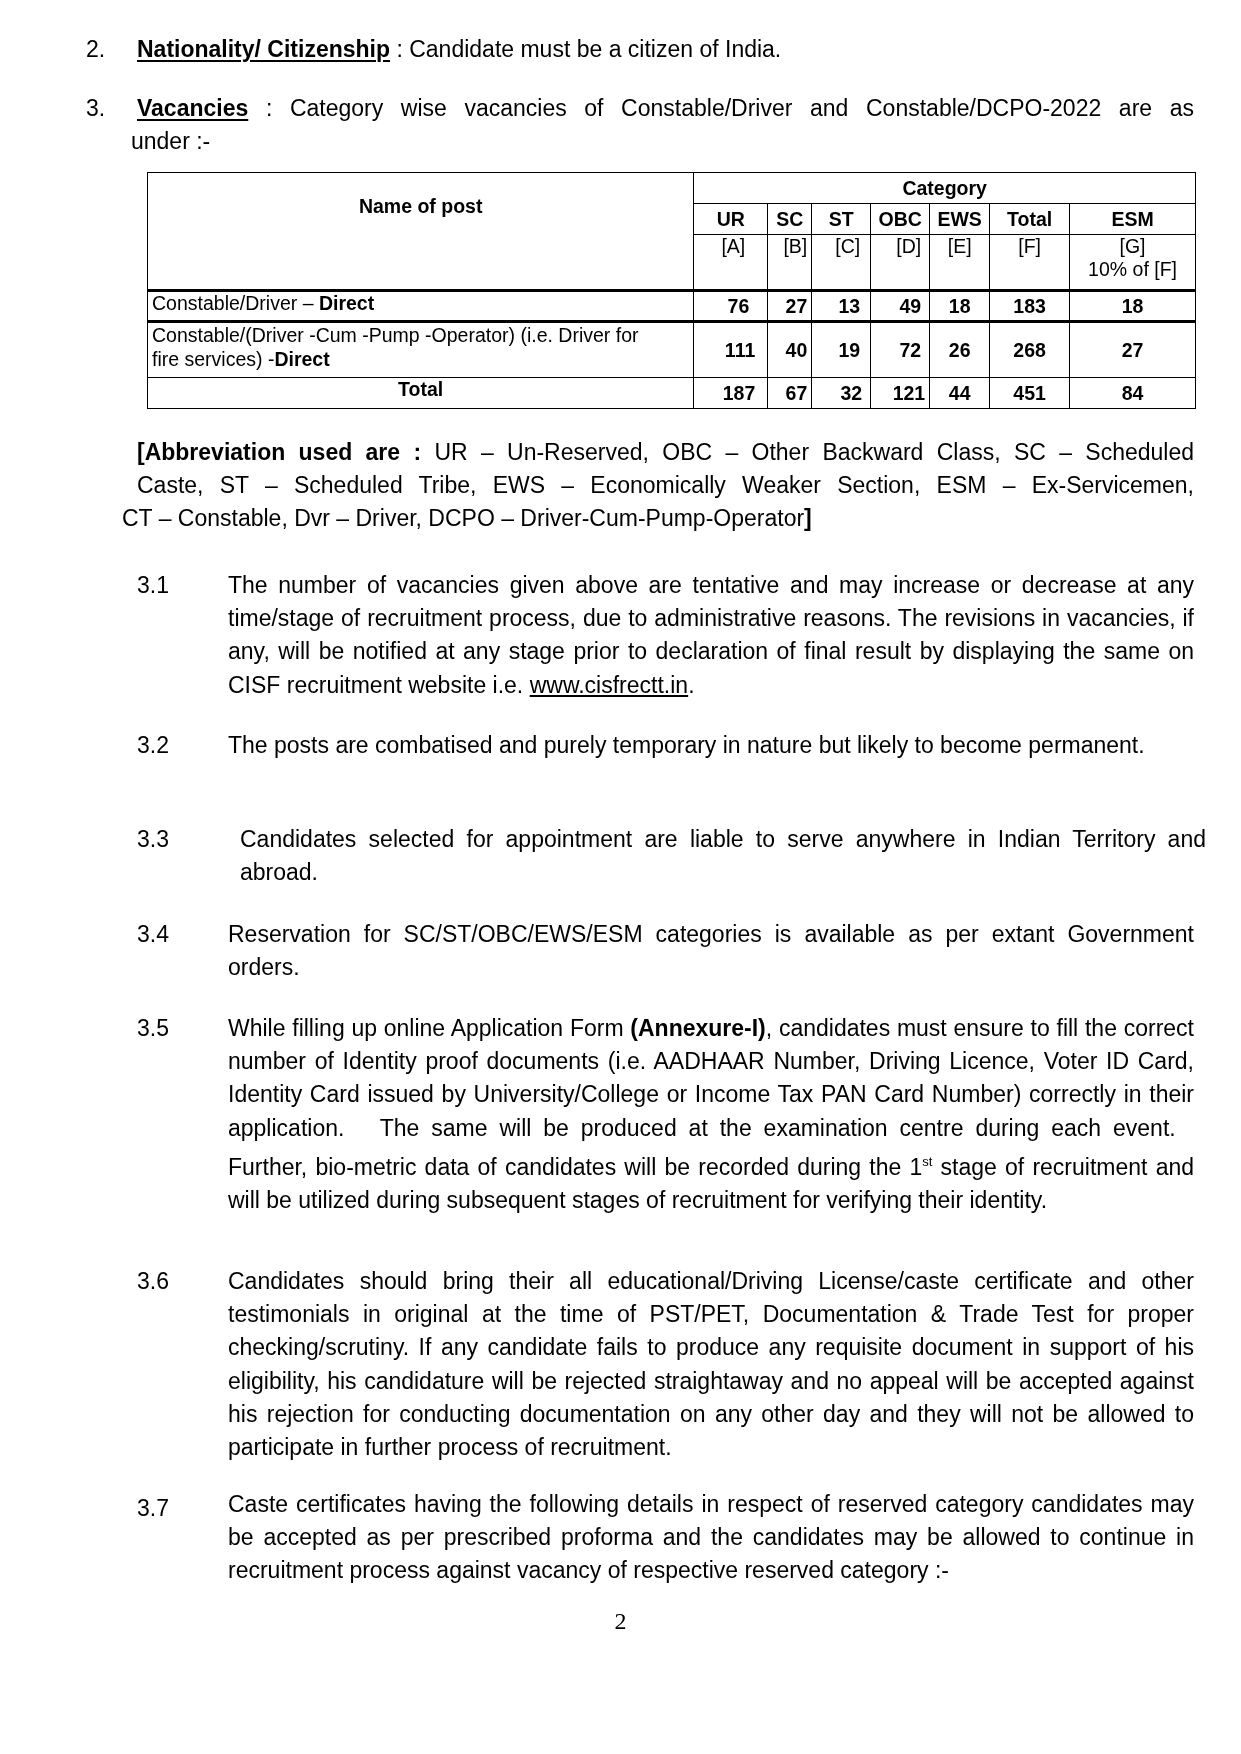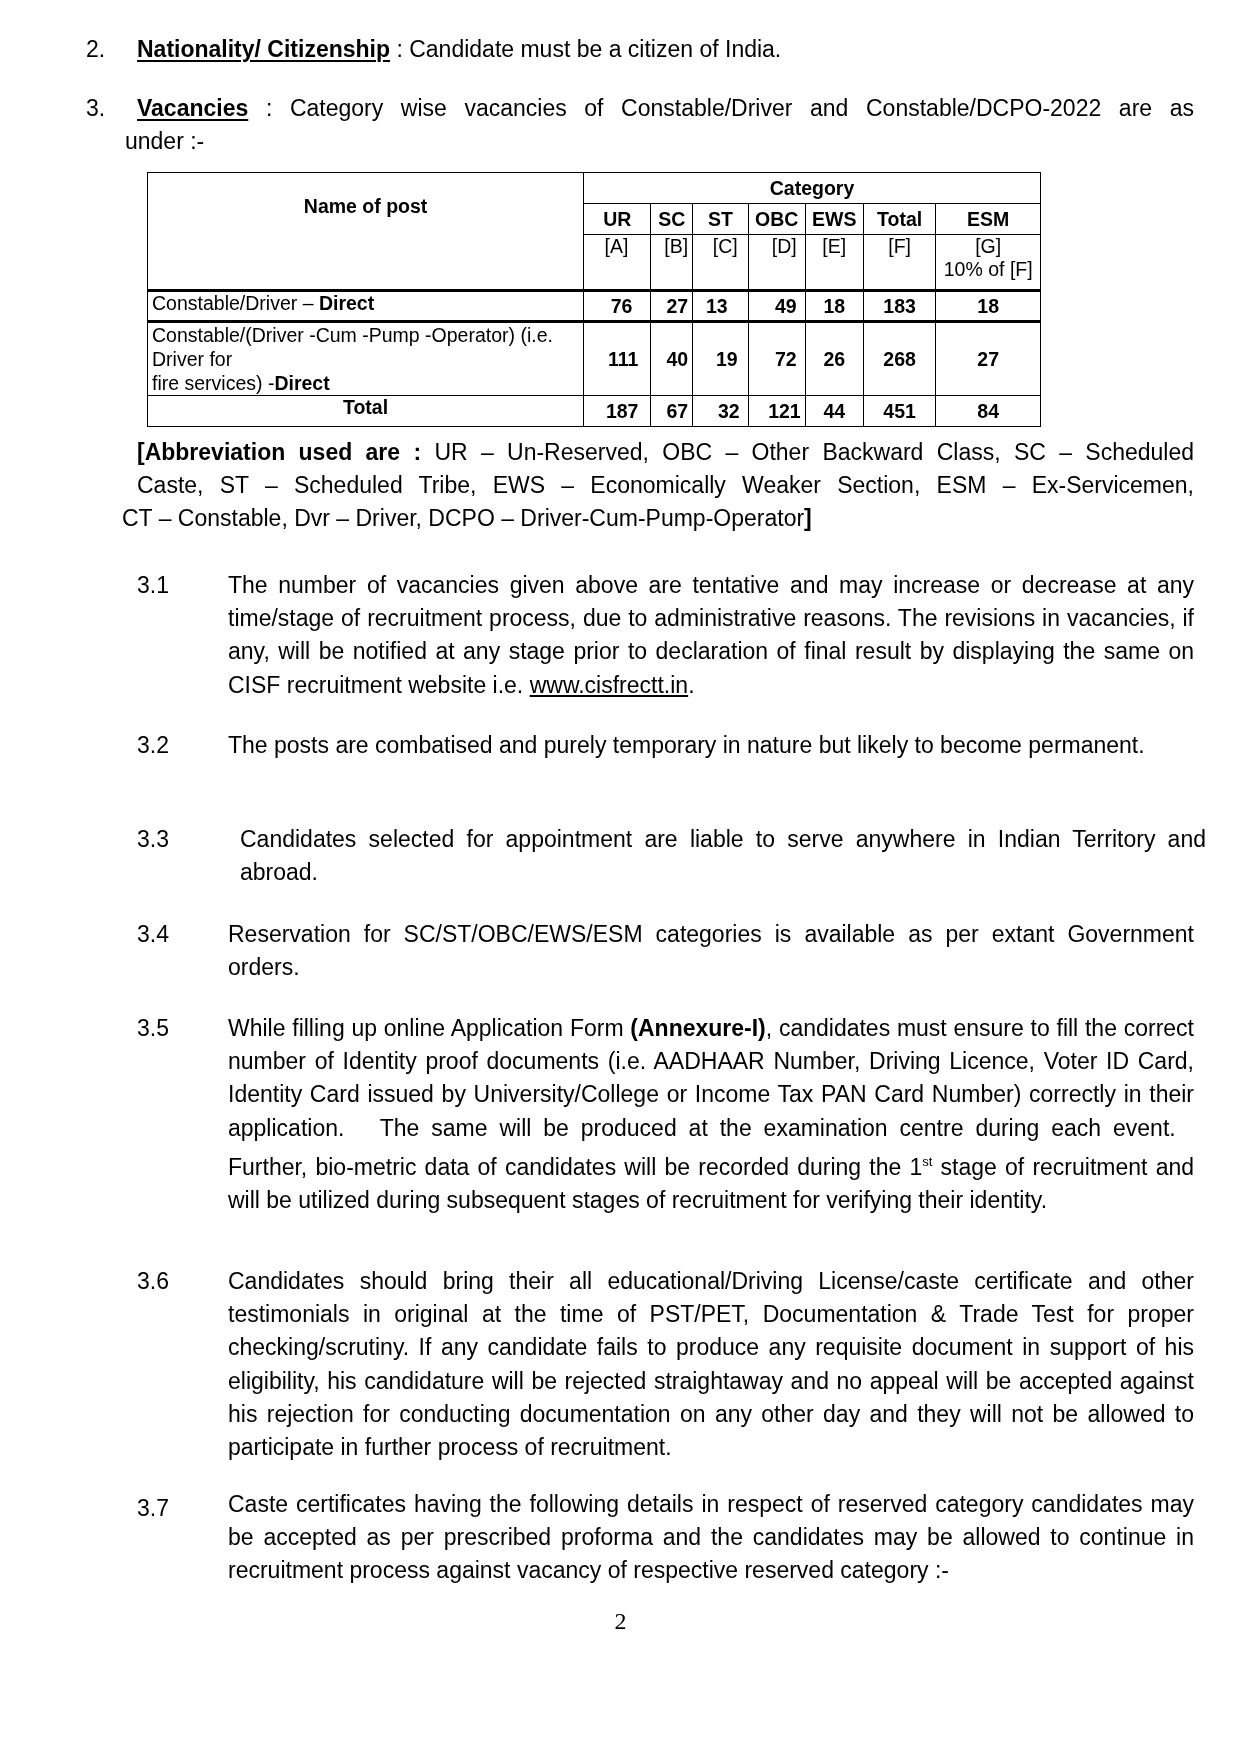--- a/index.html
+++ b/index.html
@@ -8,21 +8,21 @@
     font-family: "Liberation Sans", sans-serif; color: #000; font-size: 23px;
   }
   .line { position: absolute; white-space: nowrap; line-height: 33px; }
   .just { text-align: justify; text-align-last: justify; }
   .subnum { position: absolute; left: 137px; }
   .u { text-decoration: underline; font-weight: bold; text-decoration-thickness: 2px; text-underline-offset: 3px; text-align: center; }
   .b { font-weight: bold; }
   a.link { color: #000000; text-decoration: underline; }
   .para { position: absolute; left: 228px; width: 966px; line-height: 33.2px; text-align: justify; }
   table.vac {
-    position: absolute; left: 147px; top: 172px; width: 894px;
+    position: absolute; left: 147px; top: 172px; width: 1049px;
     border-collapse: collapse; font-size: 19.5px;
   }
   table.vac td { border: 1.5px solid #000; padding: 0 4px; vertical-align: top; }
   table.vac td.c { text-align: center; }
   table.vac td.r { text-align: right; }
   table.vac td.bold { font-weight: bold; }
   table.vac td.mid { vertical-align: middle; }
   table.vac tr.thick-top td { border-top: 3px solid #000; }
   .pageno { position: absolute; left: 0; width: 1241px; top: 1608px; text-align: center; font-family: "Liberation Serif", serif; font-size: 24px; }
   sup { font-size: 13px; vertical-align: 9px; }
@@ -32,21 +32,21 @@
 
 <div class="line" style="top:33px; left:86px;">2.</div>
 <div class="line" style="top:33px; left:137px;">
   <span class="u">Nationality/ Citizenship</span><span> : Candidate must be a citizen of India.</span>
 </div>
 
 <div class="line" style="top:92px; left:86px;">3.</div>
 <div class="line just" style="top:92px; left:137px; width:1057px;">
   <span class="u">Vacancies</span><span> : Category wise vacancies of Constable/Driver and Constable/DCPO-2022 are as</span>
 </div>
-<div class="line" style="top:125px; left:125px;text-align:right;">under :-</div>
+<div class="line" style="top:125px; left:131px;text-align:right;">under :-</div>
 
 <table class="vac">
   <colgroup>
     <col style="width:547px">
       <col style="width:74px">
       <col style="width:44px">
       <col style="width:59px">
     <col style="width:59px">
       <col style="width:60px">
       <col style="width:80px">
@@ -72,21 +72,21 @@
     <td class="r" style="padding-right:10px;">[C]</td>
     <td class="r" style="padding-right:8px;">[D]</td>
     <td class="c">[E]</td>
     <td class="c">[F]</td>
     <td class="c"><span>[G]</span><br><span>10% of [F]</span></td>
   </tr>
   <tr class="thick-top" style="height:31px">
     <td><span>Constable/Driver – </span><span class="b">Direct</span></td>
     <td class="r bold mid" style="padding-right:18px;">76</td>
     <td class="r bold mid">27</td>
-    <td class="r bold mid" style="padding-right:20px;">13</td>
+    <td class="r bold mid" style="padding-right:10px;">13</td>
     <td class="r bold mid" style="padding-right:8px;">49</td>
     <td class="c bold mid">18</td>
     <td class="c bold mid">183</td>
     <td class="c bold mid">18</td>
   </tr>
   <tr class="thick-top" style="height:56px">
     <td style="line-height:24px;"><span>Constable/(Driver -Cum -Pump -Operator) (i.e. Driver for</span><br><span>fire services) -</span><span class="b">Direct</span></td>
     <td class="r bold mid" style="padding-right:12px;">111</td>
     <td class="r bold mid">40</td>
     <td class="r bold mid" style="padding-right:10px;">19</td>

